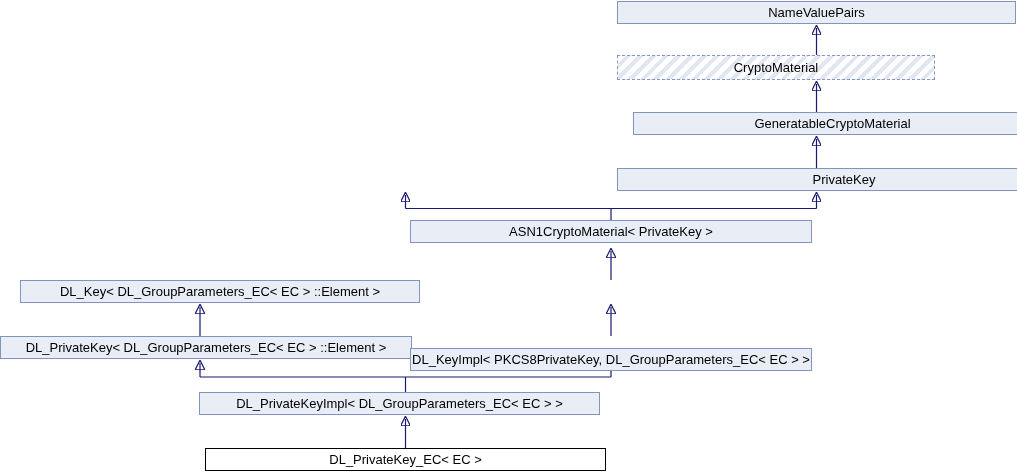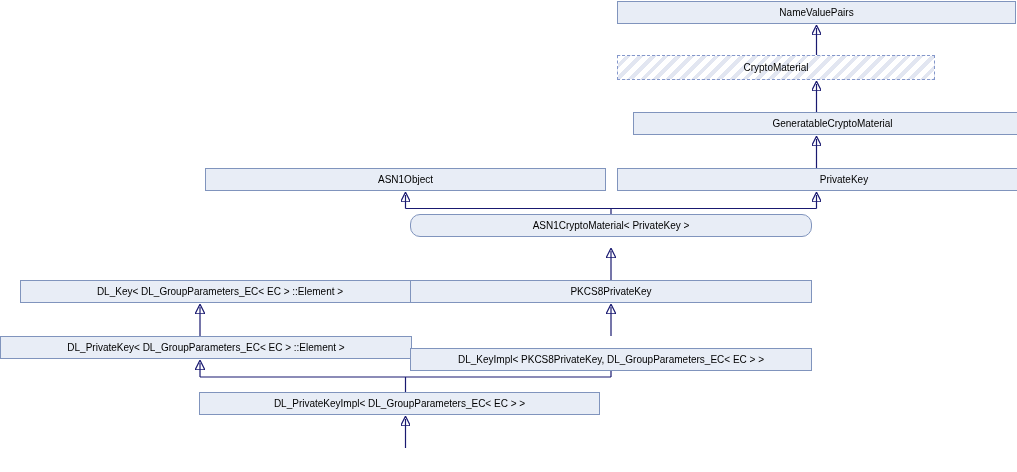--- a/index.html
+++ b/index.html
@@ -11,21 +11,21 @@
     font-family: "Liberation Sans", "DejaVu Sans", sans-serif;
     overflow: hidden;
   }
   .node {
     position: absolute;
     box-sizing: border-box;
     height: 23px;
     border: 1px solid #8094bd;
     background: #e8edf6;
     color: #000000;
-    font-size: 10px;
+    font-size: 13px;
     line-height: 21px;
     text-align: center;
     white-space: nowrap;
     overflow: hidden;
   }
   .node.hatched {
     border: 1px dashed #8497cb;
     background: repeating-linear-gradient(
       135deg,
       #ffffff 0px, #ffffff 5px,
@@ -85,30 +85,29 @@
 
     <path d="M405.5 448 V419" marker-end="url(#arrow)"></path>
   </svg>
 
   <div class="node" style="left:617px; top:1px; width:399px;">NameValuePairs</div>
 
   <div class="node hatched" style="left:617px; top:55px; width:318px;">CryptoMaterial</div>
 
   <div class="node" style="left:617px; top:112px; width:399px;margin-left:16px;">GeneratableCryptoMaterial</div>
 
-  <div class="node" style="left:205px; top:168px; width:401px;">ASN1Object</div>
 
   <div class="node" style="left:617px; top:168px; width:454px;">PrivateKey</div>
 
-  <div class="node" style="left:410px; top:214px; width:402px;border-radius:10px;">ASN1CryptoMaterial&lt; PrivateKey &gt;</div>
+  <div class="node" style="left:410px; top:220px; width:402px;">ASN1CryptoMaterial&lt; PrivateKey &gt;</div>
 
   <div class="node" style="left:0px; top:280px; width:400px;margin-left:20px;">DL_Key&lt; DL_GroupParameters_EC&lt; EC &gt; ::Element &gt;</div>
 
-  <div class="node" style="left:410px; top:280px; width:402px;">PKCS8PrivateKey</div>
 
   <div class="node" style="left:0px; top:336px; width:412px;">DL_PrivateKey&lt; DL_GroupParameters_EC&lt; EC &gt; ::Element &gt;</div>
 
   <div class="node" style="left:410px; top:336px; width:402px;margin-top:12px;">DL_KeyImpl&lt; PKCS8PrivateKey, DL_GroupParameters_EC&lt; EC &gt; &gt;</div>
 
   <div class="node" style="left:199px; top:392px; width:401px;">DL_PrivateKeyImpl&lt; DL_GroupParameters_EC&lt; EC &gt; &gt;</div>
 
+  <div class="node current" style="left:205px; top:448px; width:401px;">DL_PrivateKey_EC&lt; EC &gt;</div>
 
 </div>
 
 </body></html>

